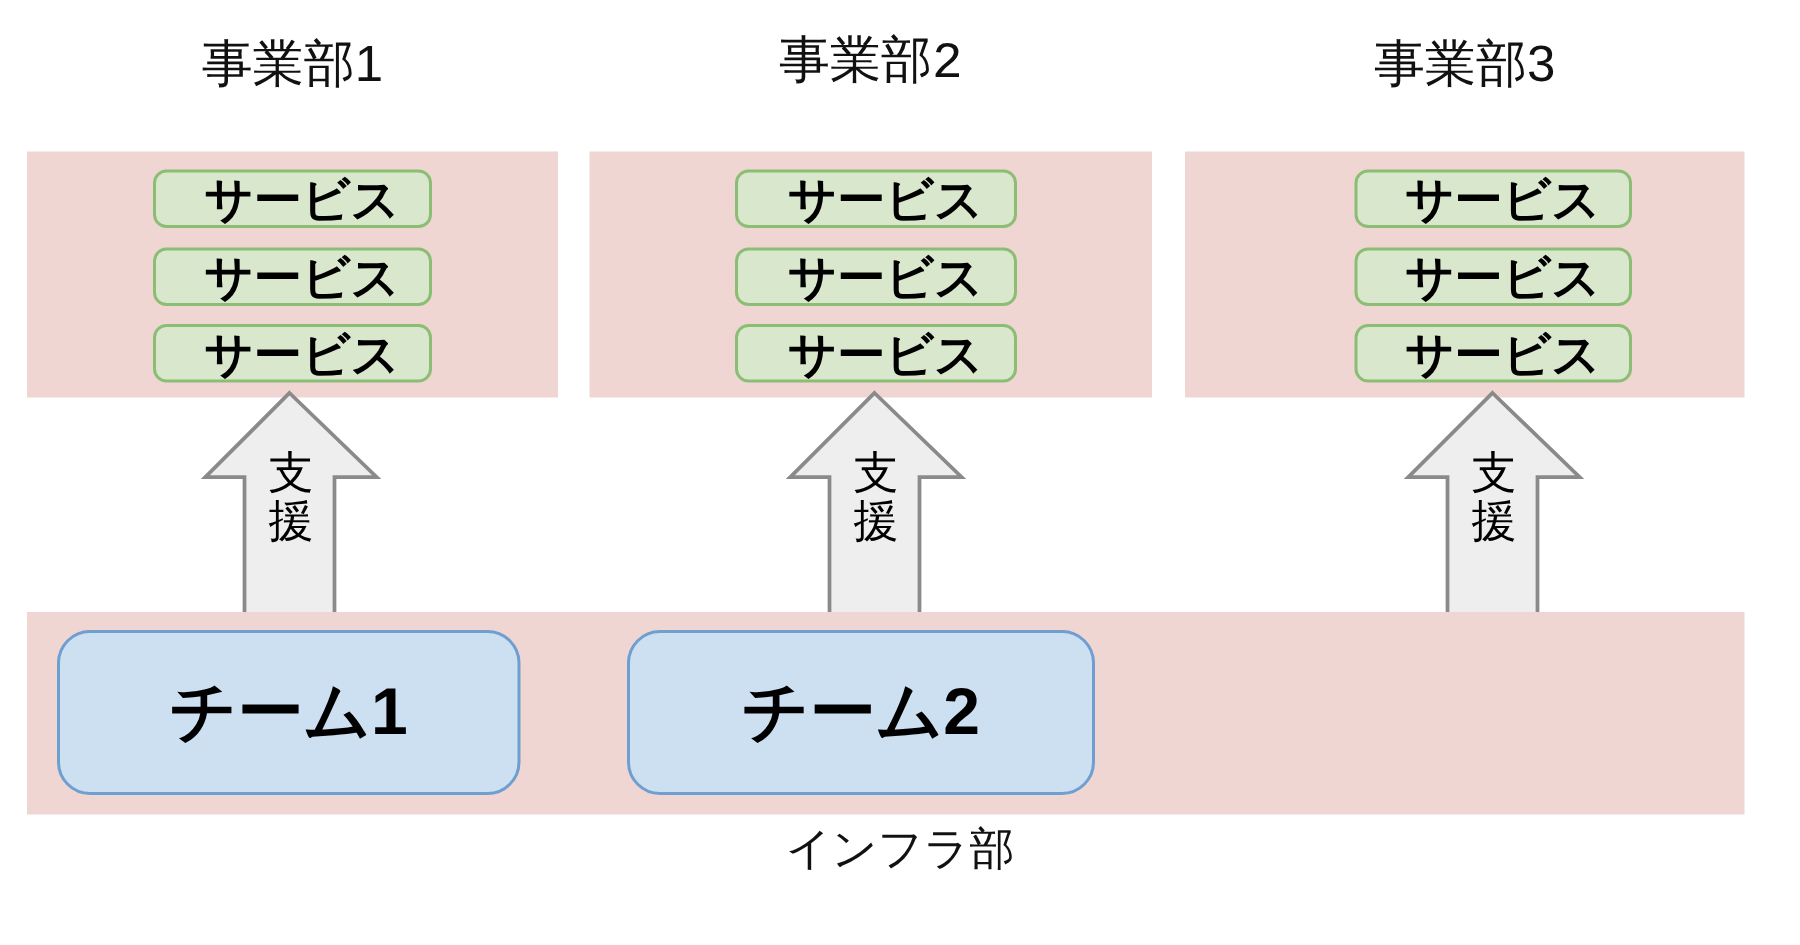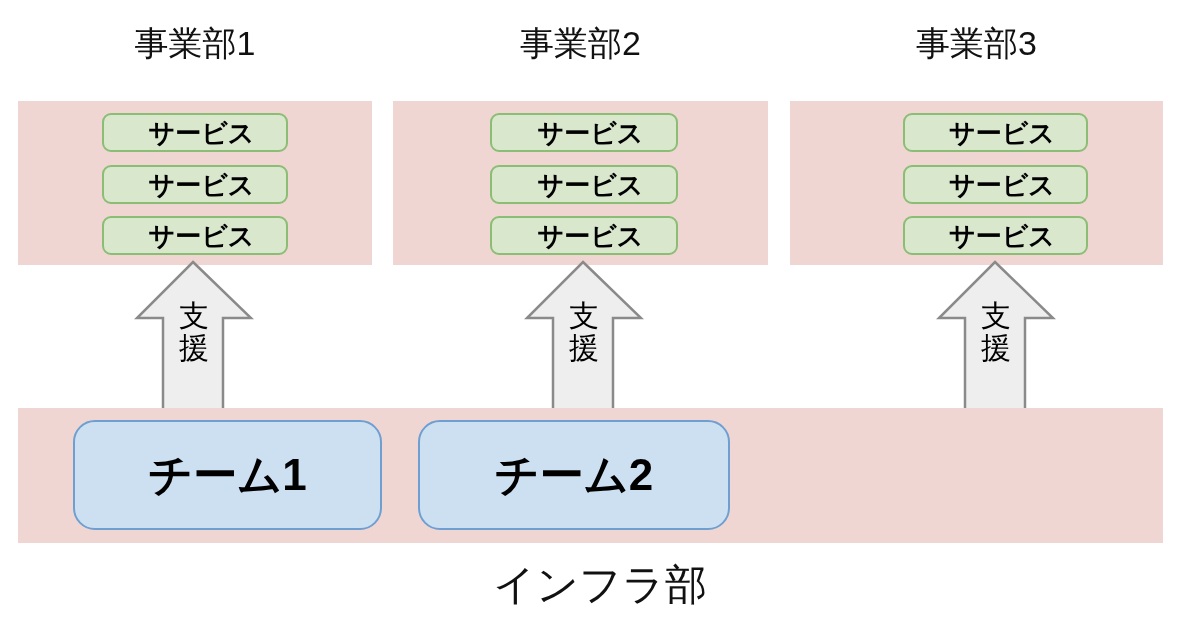--- a/index.html
+++ b/index.html
@@ -56,21 +56,21 @@
     height: 39px;
     background: #d9e7cd;
     border: 2px solid #8bbd74;
     border-radius: 9px;
     box-sizing: border-box;
     display: flex;
     align-items: center;
     justify-content: center;
   }
   .service-label {
-    font-size: 26px;
+    font-size: 32px;
     font-weight: bold;
     color: #000000;
     line-height: 1;
     white-space: nowrap;
     margin-left: 13px;
   }
 
   
   .support-arrow {
     position: absolute;
@@ -118,25 +118,24 @@
     white-space: nowrap;
   }
 
   
   .infra-caption {
     position: absolute;
     left: 0;
     top: 552px;
     width: 1200px;
     text-align: center;
-    font-size: 42px;
+    font-size: 30px;
     line-height: 1.0;
     color: #111111;
     white-space: nowrap;
-    margin-top: 12px;
   }
 </style>
 </head>
 <body>
 
 <div id="canvas">
 
   <div class="division-title" style="left:18px; width:354px;">事業部1</div>
 
   <div class="division-band" style="left:18px; width:354px;"></div>
@@ -154,21 +153,21 @@
   <div class="support-arrow" style="left:134px;">
     <svg viewBox="0 0 120 158" xmlns="http://www.w3.org/2000/svg" aria-hidden="true">
       <polygon points="59,2 117,58 89,58 89,156 29,156 29,58 3,58" fill="#eeeeee" stroke="#8a8a8a" stroke-width="2.5" stroke-linejoin="miter"></polygon>
     </svg>
   </div>
   <div class="arrow-text" style="left:134px;">
     <span>支</span>
     <span>援</span>
   </div>
 
-  <div class="division-title" style="left:393px; width:375px;">事業部2</div>
+  <div class="division-title" style="left:393px; width:375px;font-family:Liberation Mono, monospace;">事業部2</div>
 
   <div class="division-band" style="left:393px; width:375px;"></div>
 
   <div class="service-box" style="left:490px; top:113px; width:188px;">
     <span class="service-label">サービス</span>
   </div>
   <div class="service-box" style="left:490px; top:165px; width:188px;">
     <span class="service-label">サービス</span>
   </div>
   <div class="service-box" style="left:490px; top:216px; width:188px;">
@@ -204,21 +203,21 @@
       <polygon points="59,2 117,58 89,58 89,156 29,156 29,58 3,58" fill="#eeeeee" stroke="#8a8a8a" stroke-width="2.5" stroke-linejoin="miter"></polygon>
     </svg>
   </div>
   <div class="arrow-text" style="left:936px;">
     <span>支</span>
     <span>援</span>
   </div>
 
   <div class="infra-band"></div>
 
-  <div class="team-box" style="left:38px; width:309px;margin-left:35px;">
+  <div class="team-box" style="left:38px; width:309px;">
     <span class="team-label">チーム1</span>
   </div>
   <div class="team-box" style="left:418px; width:312px;">
     <span class="team-label">チーム2</span>
   </div>
 
   <div class="infra-caption">インフラ部</div>
 
 </div>
 

